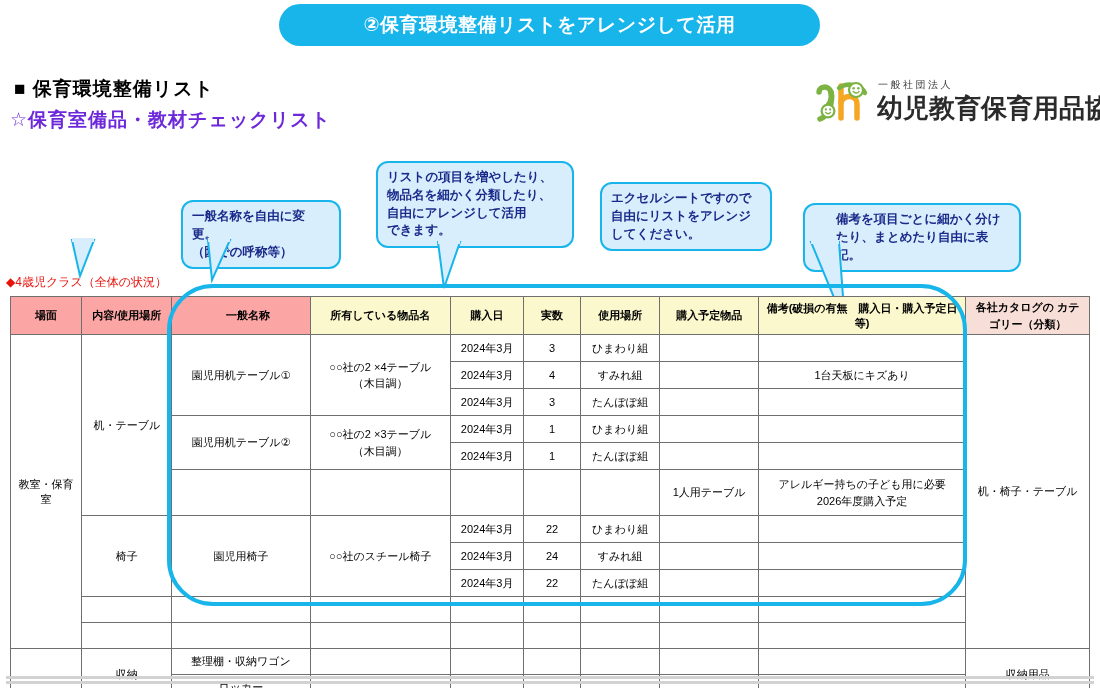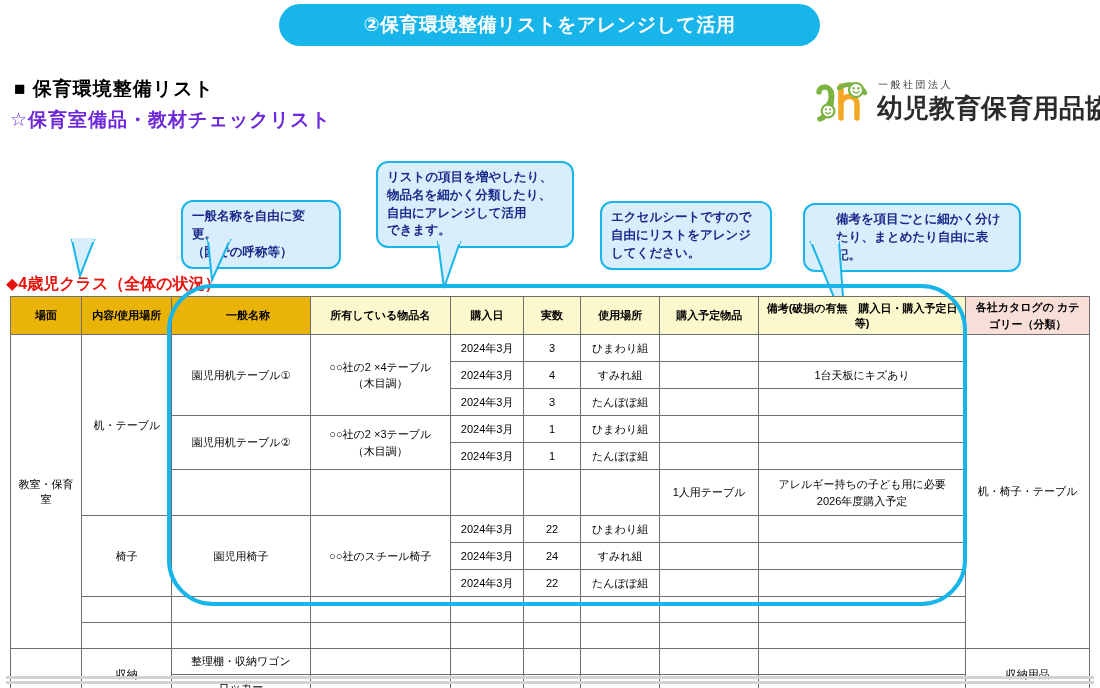--- a/index.html
+++ b/index.html
@@ -61,21 +61,21 @@
     font-weight: bold;
     line-height: 1.42;
     padding: 6px 9px;
     white-space: pre-line;
   }
   .tail { position: absolute; overflow: visible; pointer-events: none; }
 
   
   .sec-label {
     position: absolute; left: 6px; top: 274px;
-    font-size: 16px; font-weight: bold; color: #e8120c;
+    font-size: 12px; font-weight: normal; color: #e8120c;
     white-space: nowrap;
   }
 
   
   .tbl {
     position: absolute; left: 10px; top: 296px;
     border-collapse: collapse;
     table-layout: fixed;
     width: 1080px;
     font-size: 11px;
@@ -83,21 +83,21 @@
   .tbl td, .tbl th {
     border: 1px solid #6f6f6f;
     padding: 2px 4px;
     text-align: center;
     vertical-align: middle;
     font-weight: normal;
     color: #000;
     overflow: hidden;
   }
   .tbl thead th { height: 34px; font-size: 11px; font-weight: bold; }
-  .hd-pink   { background: #eab308; color: #000; }
+  .hd-pink   { background: #fca5a5; color: #000; }
   .hd-yellow { background: #fbf8cd; color: #e8120c; }
   .hd-pink-r { background: #f7ded7; color: #000; line-height: 1.35; }
 
   .r  { color: #fe4a4a; }
   .rt { color: #fe4a4a; text-align: left; }
   .blk-left { text-align: left; color:#000; }
   .blk-bold { font-weight: bold; color:#000; }
   .cell-wrap { line-height: 1.5; }
   .row-h { height: 27px; }
   .row-h2 { height: 26px; }
@@ -166,21 +166,21 @@
 
   <div class="callout" style="left:376px; top:161px; width:198px;">リストの項目を増やしたり、
 物品名を細かく分類したり、
 自由にアレンジして活用
 できます。</div>
   <svg class="tail" style="left:430px; top:240px; width:60px; height:52px;" viewBox="0 0 60 52">
     <path d="M8 2 L30 2 L14 48 Z" fill="#d9eefc" stroke="#18b5eb" stroke-width="2"></path>
     <path d="M8 2 L30 2" stroke="#d9eefc" stroke-width="4"></path>
   </svg>
 
-  <div class="callout" style="left:600px; top:182px; width:172px;margin-top:19px;">エクセルシートですので
+  <div class="callout" style="left:600px; top:182px; width:172px;">エクセルシートですので
 自由にリストをアレンジ
 してください。</div>
 
   <div class="callout" style="left:803px; top:203px; width:218px;padding-left:31px;">備考を項目ごとに細かく分け
 たり、まとめたり自由に表記。</div>
   <svg class="tail" style="left:803px; top:240px; width:70px; height:88px;" viewBox="0 0 70 88">
     <path d="M8 2 L36 2 L42 84 Z" fill="#d9eefc" stroke="#18b5eb" stroke-width="2"></path>
     <path d="M8 2 L36 2" stroke="#d9eefc" stroke-width="4"></path>
   </svg>
 

